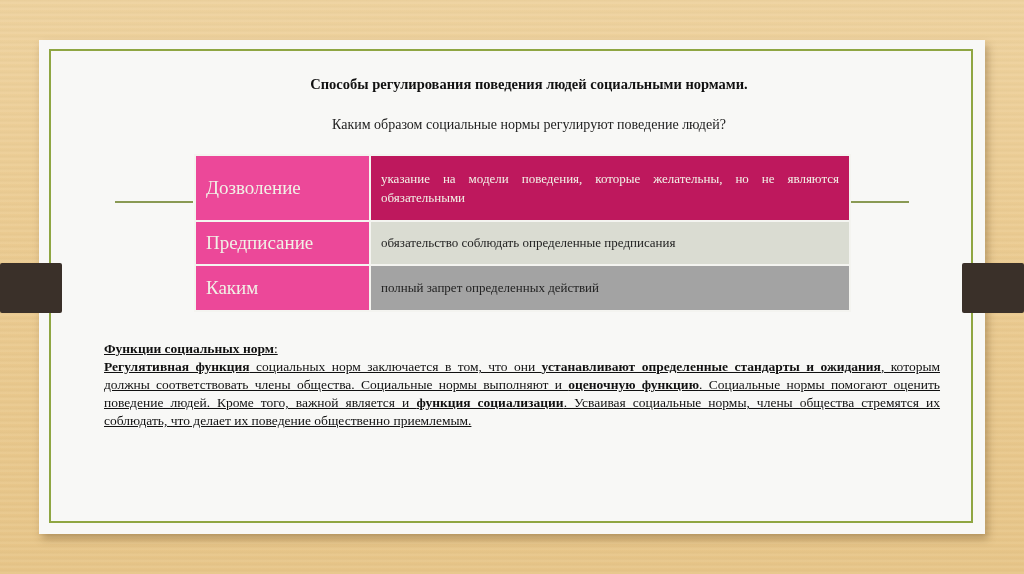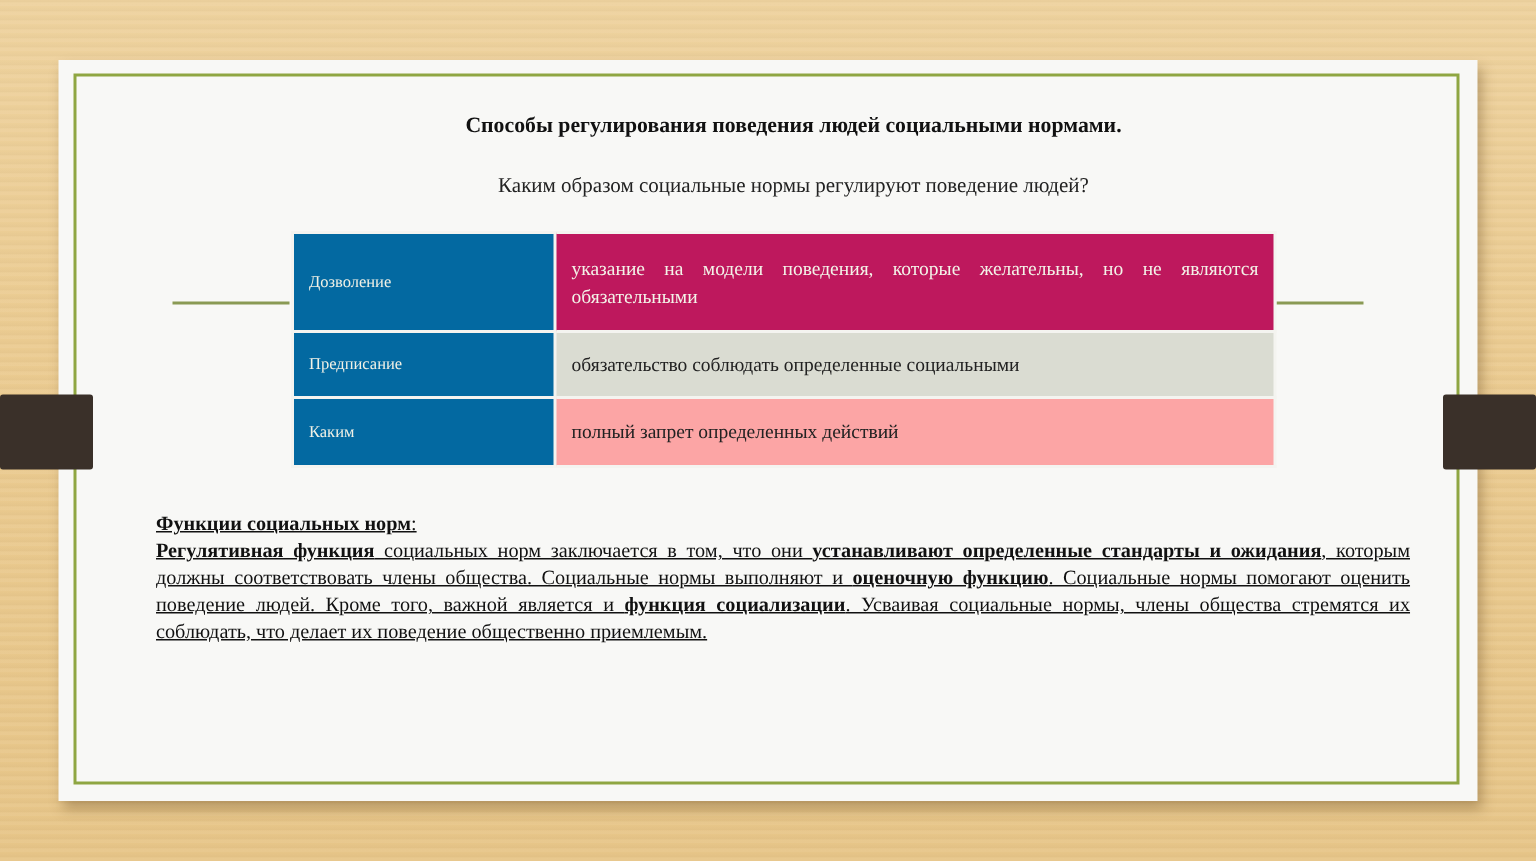--- a/index.html
+++ b/index.html
@@ -47,28 +47,28 @@
       border-collapse: collapse;
       font-family: "Liberation Serif", "DejaVu Serif", serif;
       font-size: 13px;
     }
     table.norms td {
       border: 2px solid #f4f4f0;
       padding: 0 10px;
       vertical-align: middle;
     }
     td.term {
-      width: 153px; background: #0369a1; color: #f1f1e6; font-size: 11px;
+      width: 153px; background: #ec4899; color: #f1f1e6; font-size: 19px;
     }
     tr.r0 td { height: 64px; }
     tr.r0 td.desc { background: #be185d; color: #f3f3e8; text-align: justify; line-height: 19px; }
     tr.r1 td { height: 42px; margin-top: 27px; }
     tr.r1 td.desc { background: #dadcd2; color: #222; }
     tr.r2 td { height: 44px; }
-    tr.r2 td.desc { background: #fca5a5; color: #222; }
+    tr.r2 td.desc { background: #a3a3a3; color: #222; }
     .functions {
       position: absolute; left: 104px; top: 340px; width: 836px;
       font-size: 13.5px; line-height: 18px; color: #111; text-align: justify; text-decoration: underline;
     }
     .functions b { font-weight: bold; }
   </style>
 </head>
 <body>
 
 <div class="wood-grain"></div>
@@ -87,21 +87,21 @@
 <div class="deco-line right"></div>
 
 <table class="norms">
   <tbody>
       <tr class="r0">
     <td class="term">Дозволение</td>
     <td class="desc">указание на модели поведения, которые желательны, но не являются обязательными</td>
   </tr>
   <tr class="r1">
     <td class="term">Предписание</td>
-    <td class="desc">обязательство соблюдать определенные социальными</td>
+    <td class="desc">обязательство соблюдать определенные предписания</td>
   </tr>
   <tr class="r2">
     <td class="term">Каким</td>
     <td class="desc">полный запрет определенных действий</td>
   </tr>
 </tbody>
   </table>
 
 <div class="functions">
   <div><b>Функции социальных норм</b><span>:</span></div>

